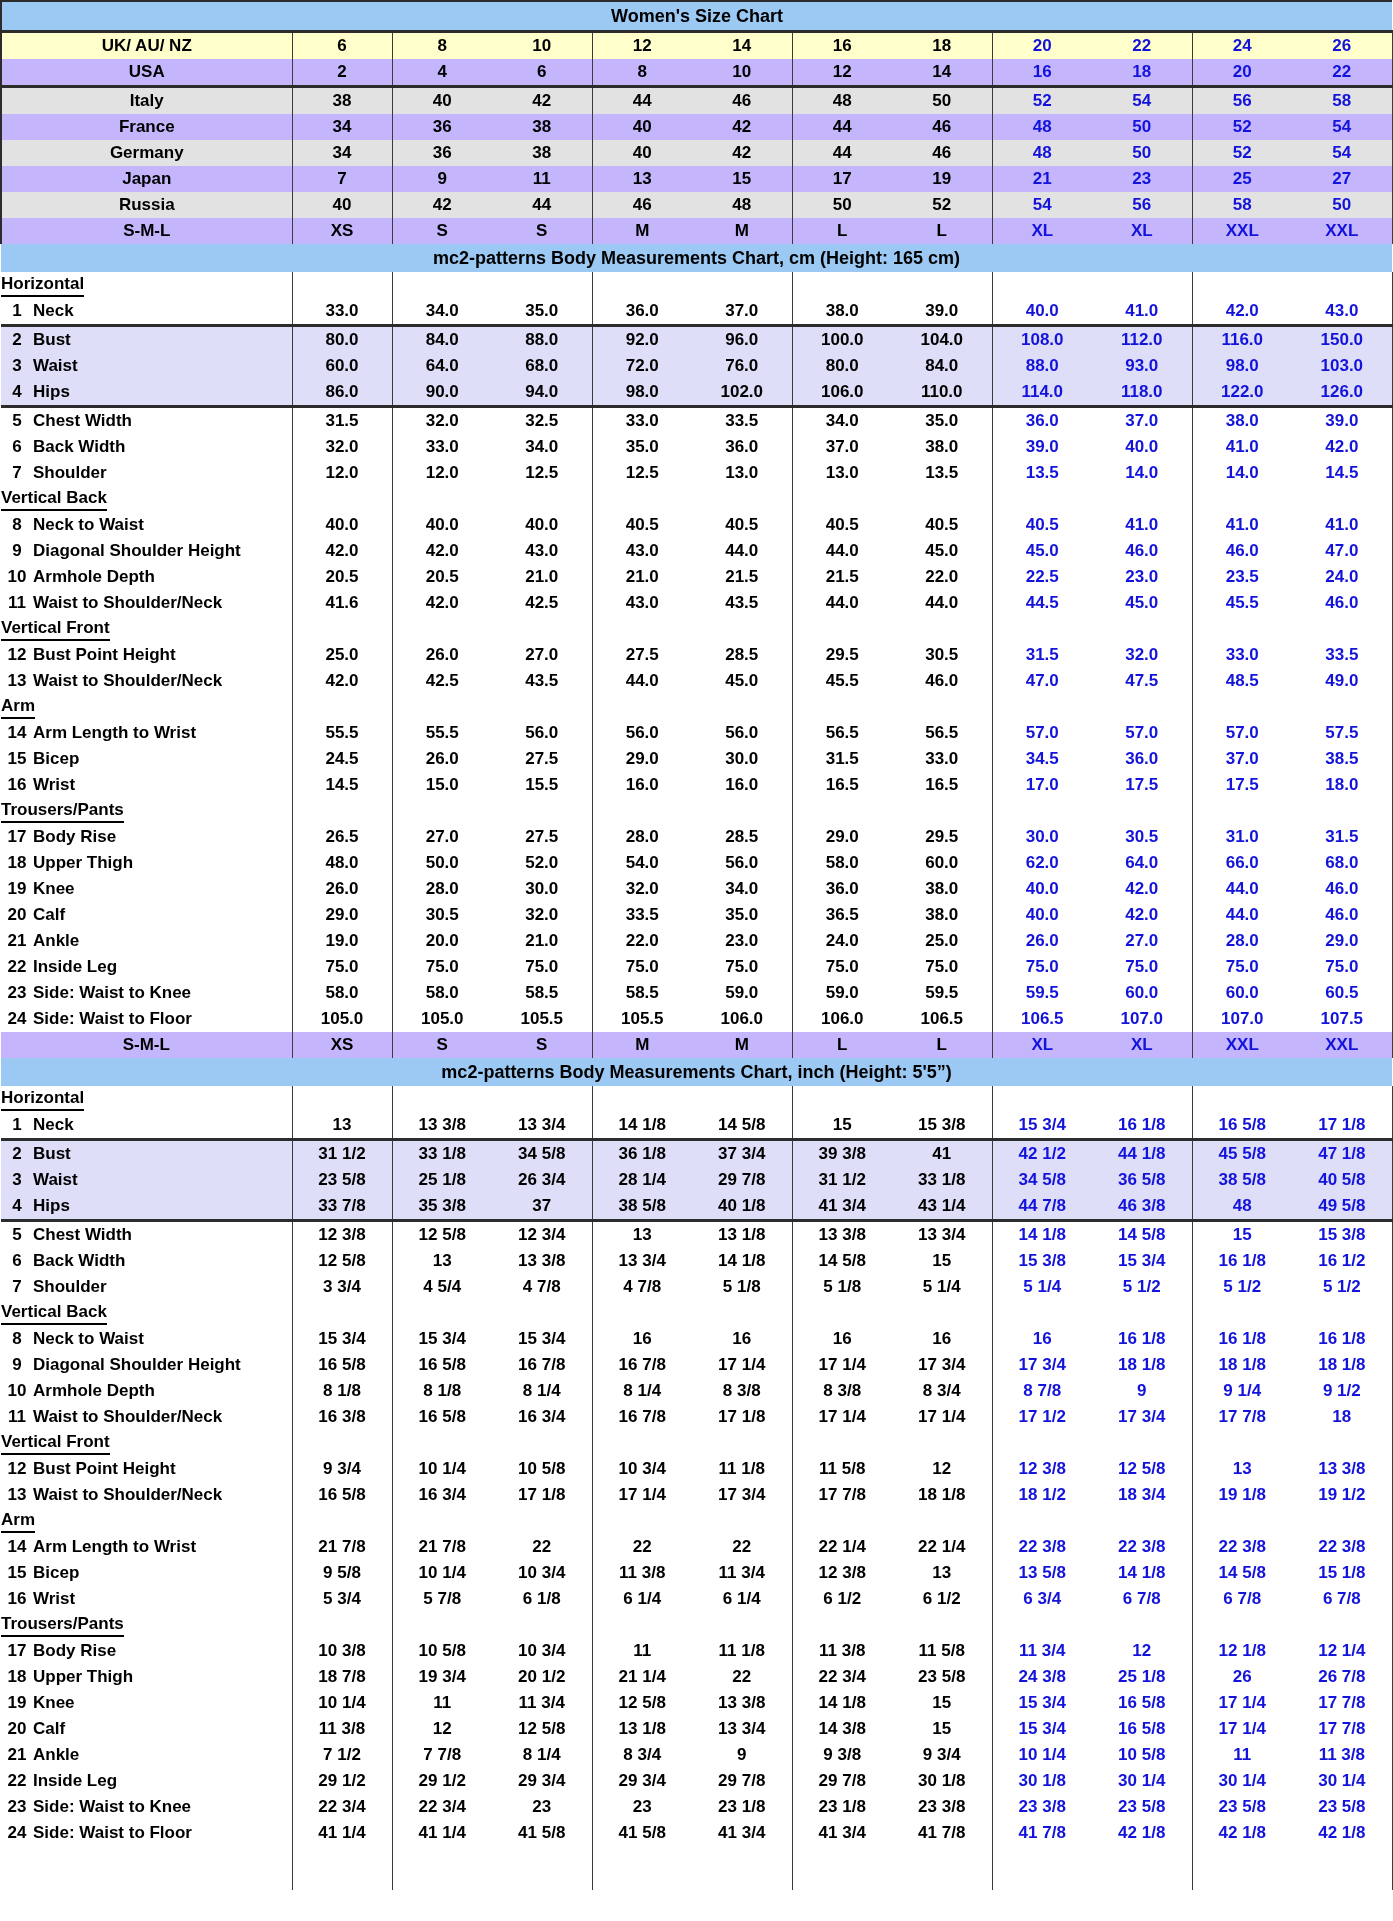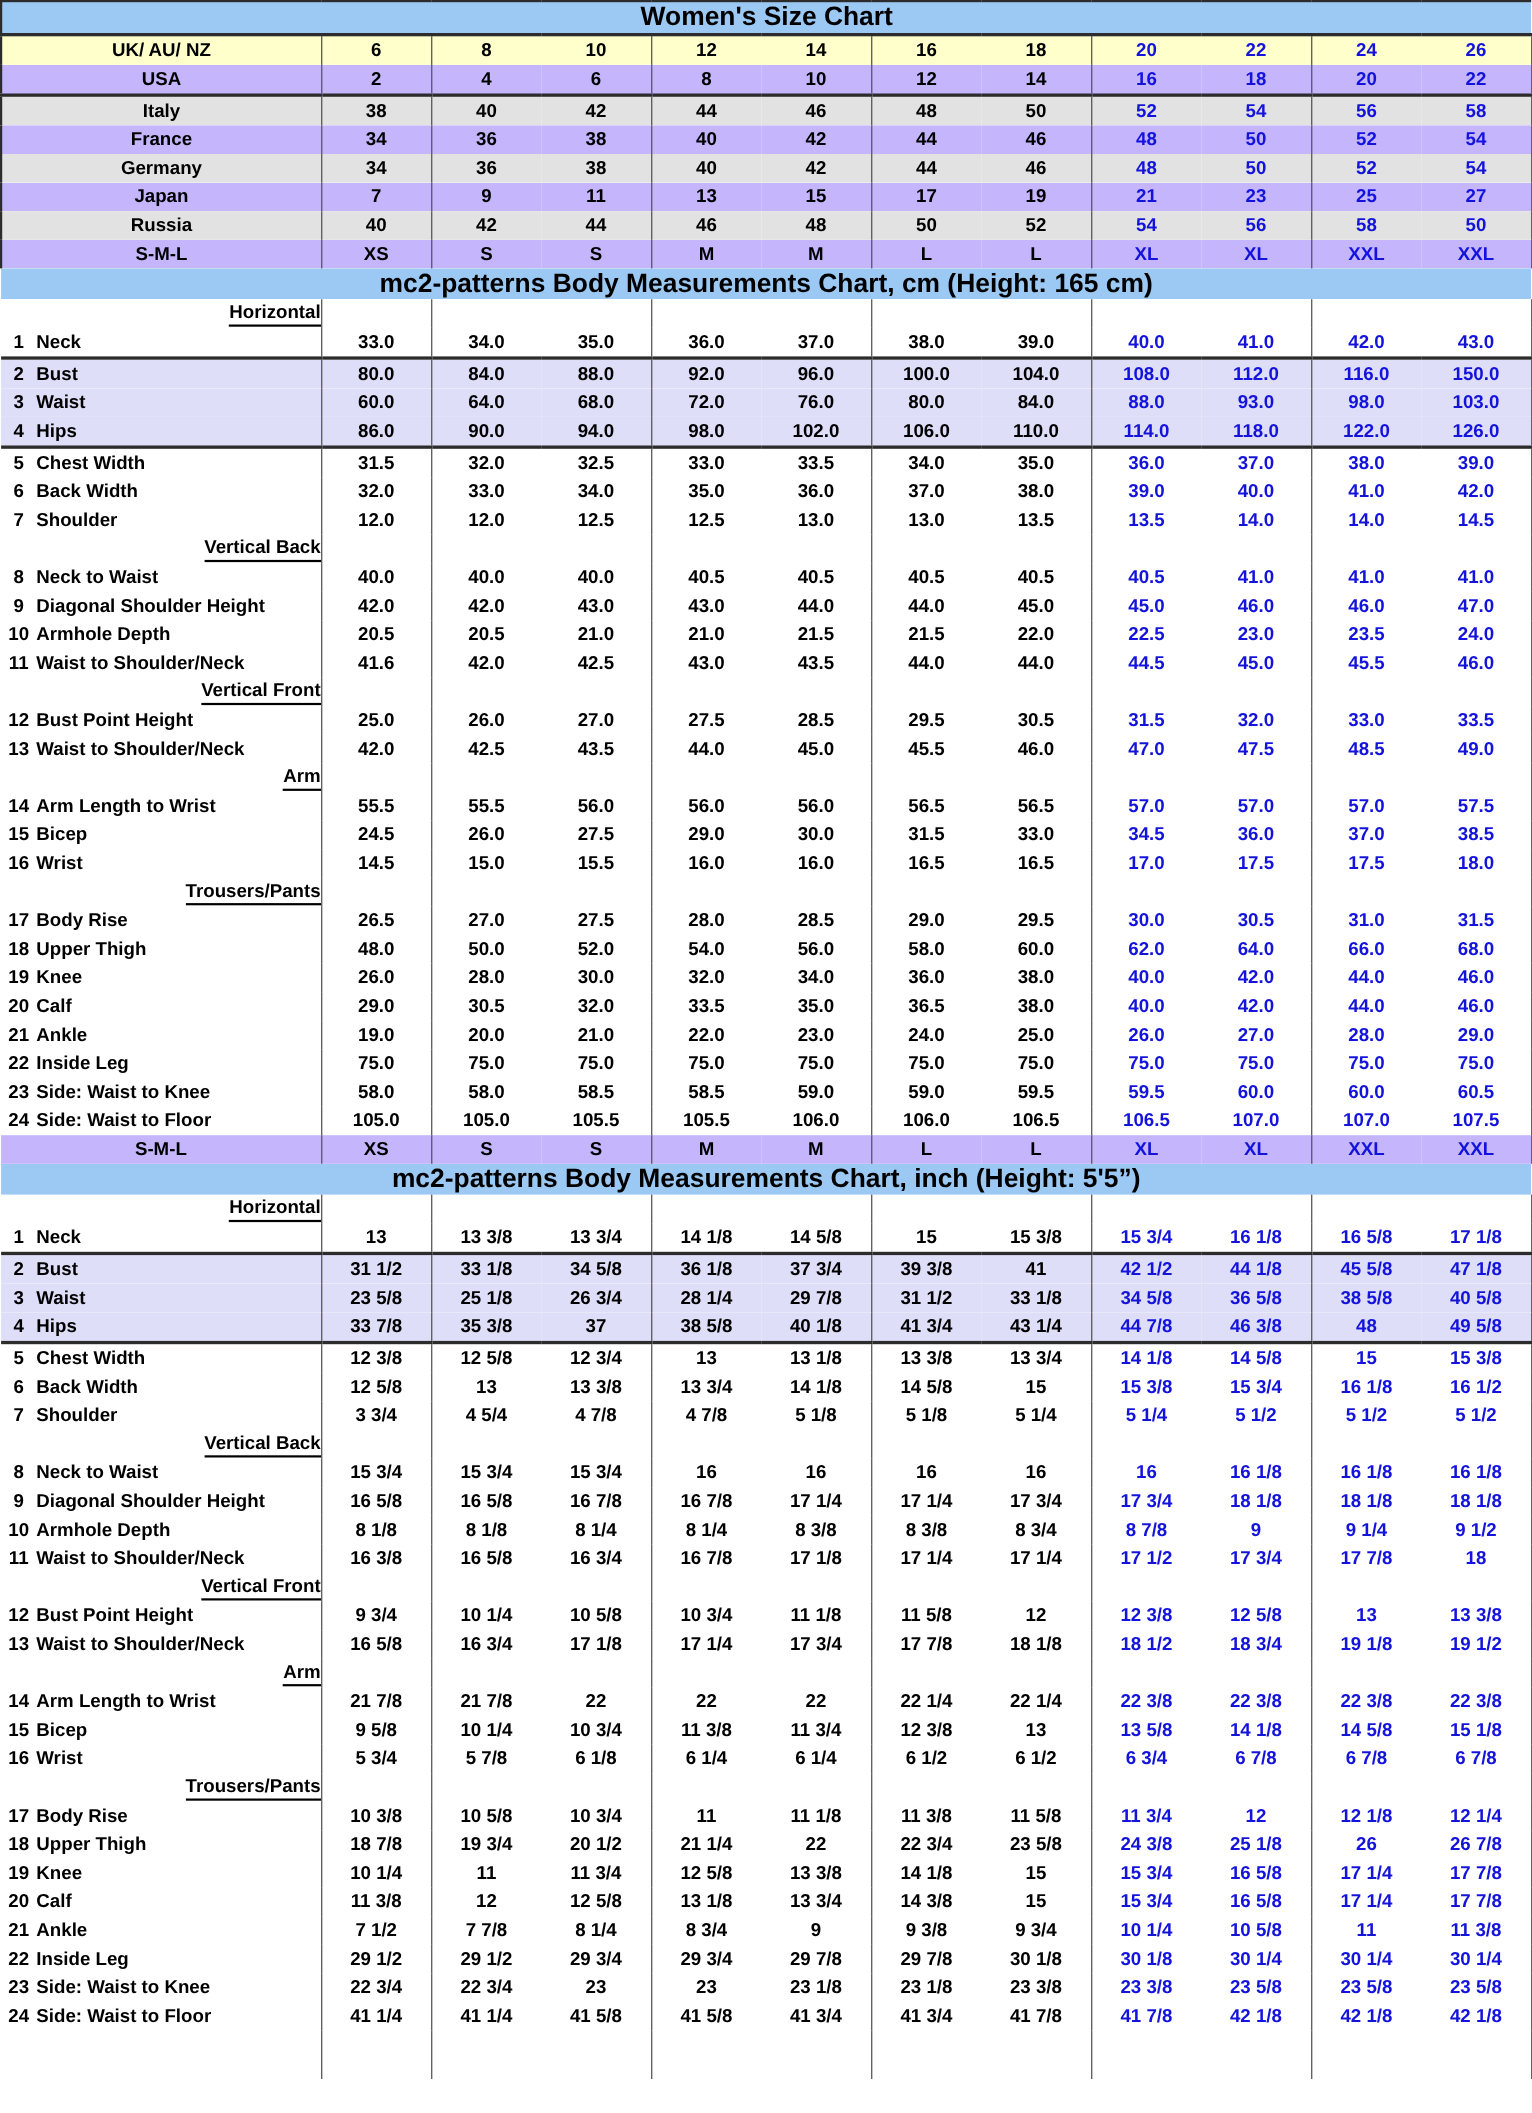--- a/index.html
+++ b/index.html
@@ -33,36 +33,36 @@
   }
   td.v { text-align: center; }
   td.blue { color: var(--c-blue, #1313DB); }
   .gsep { border-right: 1px solid #3b3b3b; }
   td.lbl { border-right: 1px solid #3b3b3b; }
   .lborder { border-left: 2px solid #2c2c2c; }
   tr.thickb > td { border-bottom: 3px solid #2c2c2c; }
   td.band {
     background: var(--c-band, #9BC9F3);
     text-align: center;
-    font-size: 24px;
+    font-size: 18px;
     height: 28px;
   }
   td.title-cell { border-top: 2px solid #2c2c2c; }
   tr.bg-yellow > td { background: var(--c-yellow, #FFFFCC); }
   tr.bg-grey   > td { background: var(--c-grey, #E2E2E2); }
   tr.bg-white  > td { background: #c4b5fd; }
   tr.bg-lav    > td { background: var(--c-lav, #DEDEF8); }
   td.size-lbl { text-align: center; margin-left: 36px; }
   td.m-lbl { text-align: left; }
   td.m-lbl .num {
     display: inline-block;
     width: 32px;
     text-align: center;
   }
-  td.sub-lbl { text-align: right; }
+  td.sub-lbl { text-align: left; }
   td.sub-lbl span {
     display: inline-block;
     border-bottom: 2px solid #000;
     padding-bottom: 1px;
   }
   tr.spacer-row td { height: 44px; }
 </style>
 </head>
 <body>
 

